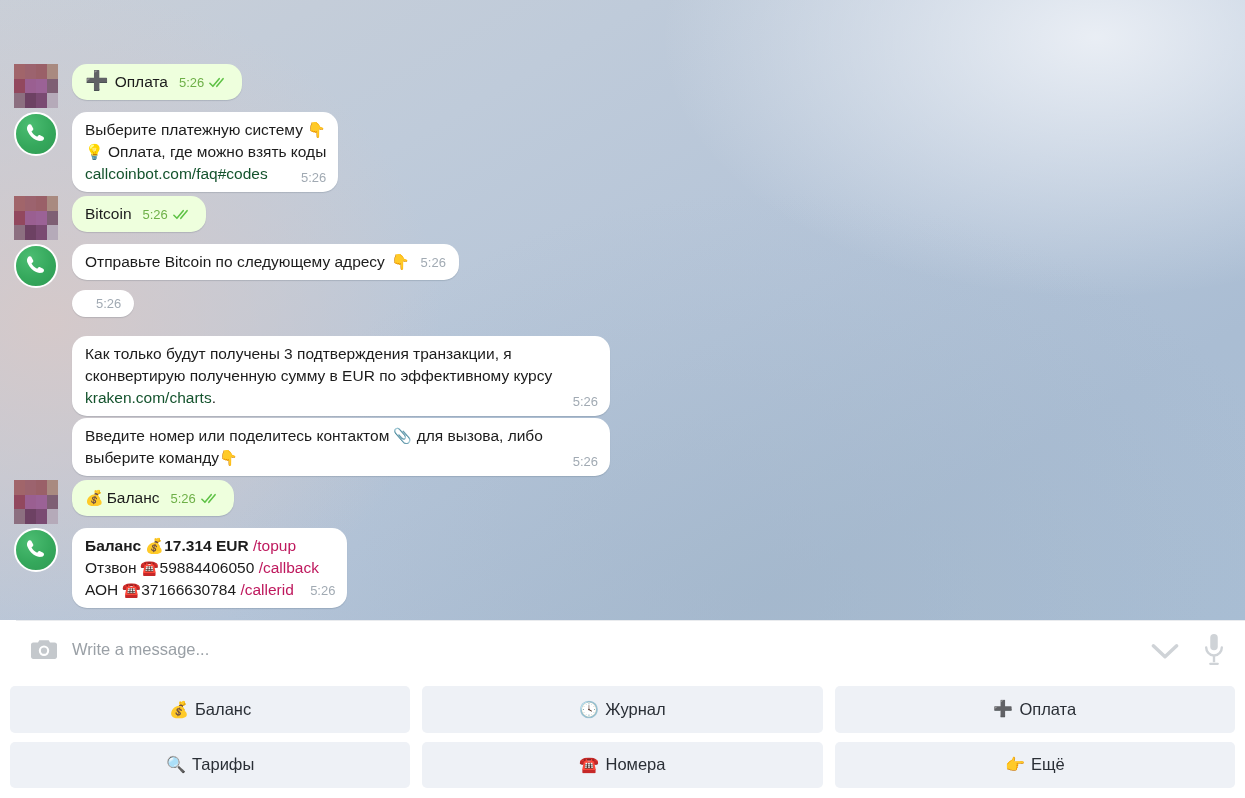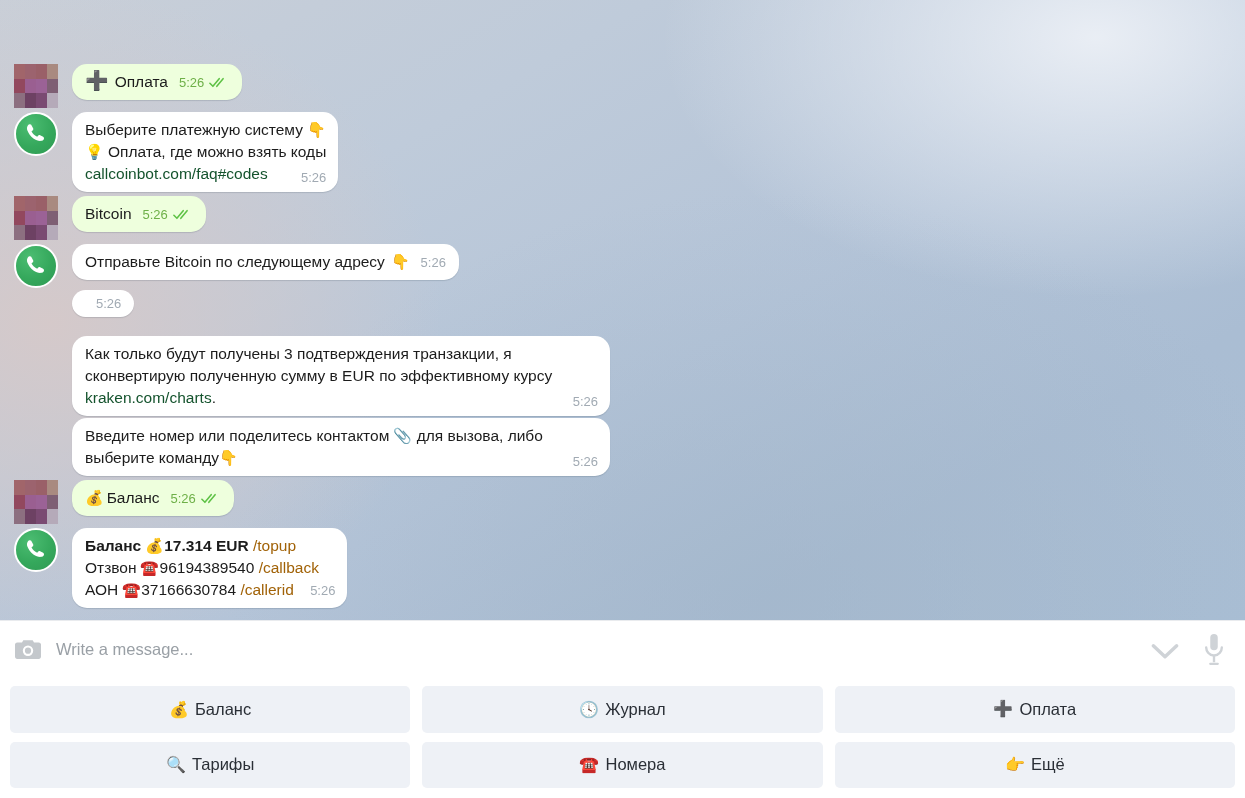--- a/index.html
+++ b/index.html
@@ -119,39 +119,40 @@
     position: relative;
     top: 2px;
   }
   .bubble.in  .meta { color: #a1aab3; }
   .bubble.out .meta { color: #6eb048; }
 
   .ticks { display: inline-block; }
   .ticks svg { display: block; }
 
   .link { color: #14532d; text-decoration: none; cursor: pointer; }
-  .cmd  { color: #a16207; text-decoration: none; cursor: pointer; }
+  .cmd  { color: #be185d; text-decoration: none; cursor: pointer; }
   .bold { font-weight: bold; }
   .emoji {
     font-family: "DejaVu Sans", sans-serif;
     font-size: 15px;
   }
 
   .clear { clear: both; }
 
   
   .composer {
     position: relative;
     height: 58px;
     min-height: 58px;
     background: #ffffff;
     border-top: 1px solid #e9ebee;
     display: flex;
     align-items: center;
     padding: 0 16px 0 14px;
+    margin-left: 16px;
   }
   .composer-input {
     flex: 1;
     border: 0;
     outline: 0;
     font-family: "Liberation Sans", sans-serif;
     font-size: 16.5px;
     color: #222;
     background: transparent;
     margin-left: 14px;
@@ -383,21 +384,21 @@
           </div>
         </div>
         <div class="bubble in" style="max-width:320px">
           <div>
             <span class="bold">Баланс</span>
             <span class="emoji">💰</span><span class="bold">17.314 EUR</span>
             <a class="cmd">/topup</a>
           </div>
           <div>
             <span>Отзвон</span>
-            <span class="emoji">☎️</span><span>96194389540</span>
+            <span class="emoji">☎️</span><span>59884406050</span>
             <a class="cmd">/callback</a>
           </div>
           <div>
             <span>АОН</span>
             <span class="emoji">☎️</span><span>37166630784</span>
             <a class="cmd">/callerid</a>
             <span class="meta" style="margin-left:12px">
               <span>5:26</span>
             </span>
           </div>

